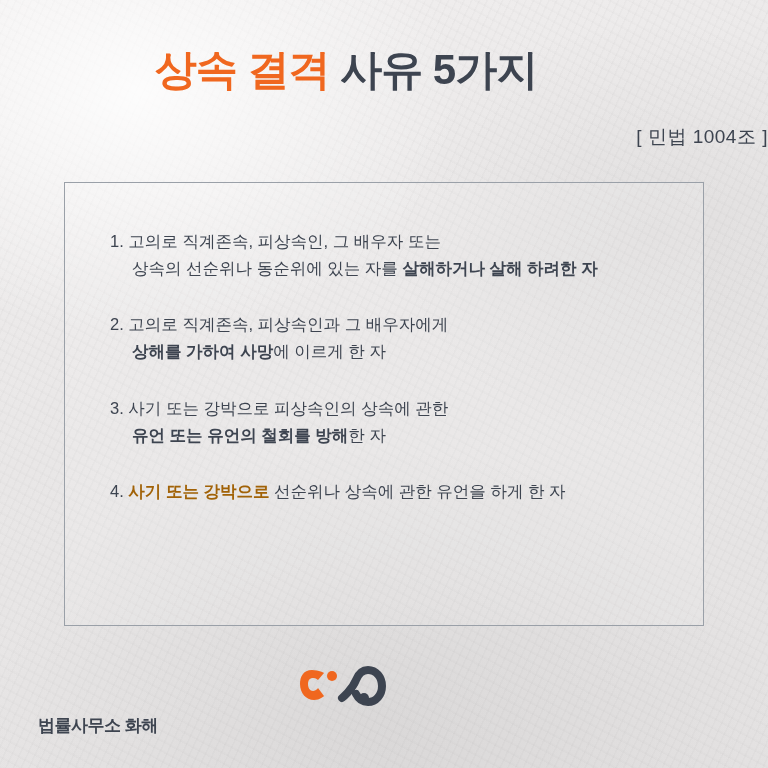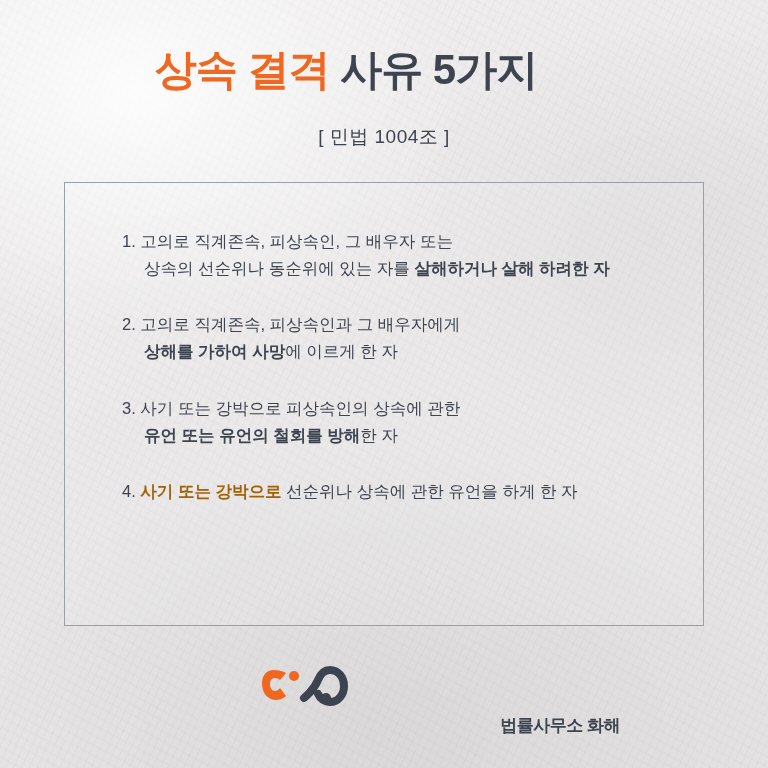--- a/index.html
+++ b/index.html
@@ -53,21 +53,21 @@
   }
   .title .part {
     display: inline;
   }
 
   .subtitle {
     position: absolute;
     top: 124px;
     left: 0;
     width: 768px;
-    text-align: center;
+    text-align: right;
     font-size: 19px;
     color: #3d4450;
     letter-spacing: 0.5px;
   }
 
   
   .list-box {
     position: absolute;
     left: 64px;
     top: 182px;
@@ -76,21 +76,20 @@
     border: 1px solid #9aa0a8;
     box-sizing: border-box;
     background: rgba(255,255,255,0.10);
   }
 
   .list {
     position: absolute;
     left: 110px;
     top: 228px;
     width: 590px;
-    margin-left: 12px;
   }
 
   .item {
     margin-bottom: 26px;
     color: #3d4450;
     font-size: 16.5px;
     line-height: 1.62;
   }
   .item:last-child { margin-bottom: 0; }
 
@@ -116,21 +115,22 @@
   .item-2 { margin-bottom: 30px; }
   .item-3 { margin-bottom: 30px; }
   .item-4 { margin-bottom: 30px; }
 
   
   .logo {
     position: absolute;
     left: 0;
     top: 664px;
     width: 620px;
-    text-align: right;
+    text-align: left;
+    padding-left: 38px;
   }
   .logo-mark {
     width: 100px;
     height: 46px;
     margin: 0 auto;
     position: relative;
   }
   .logo-name {
     margin-top: 4px;
     font-size: 17px;

